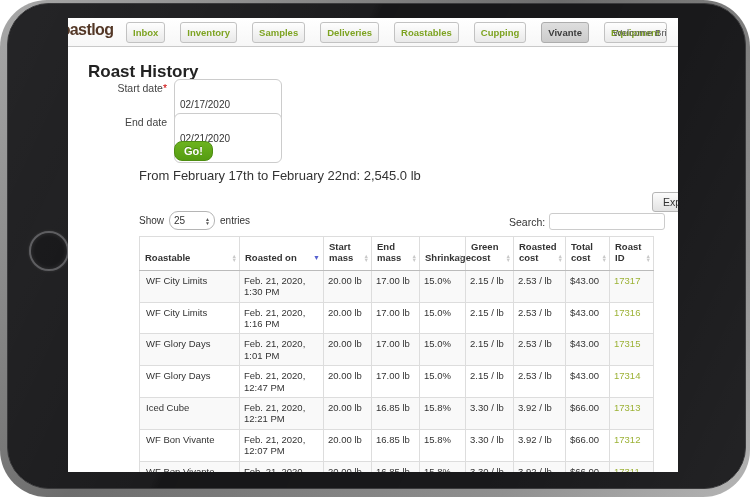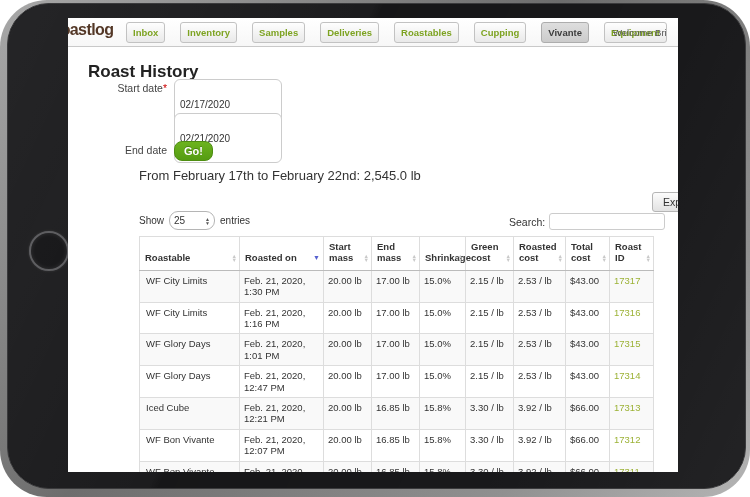--- a/index.html
+++ b/index.html
@@ -56,21 +56,21 @@
   
   .page-title { position:absolute; left:20px; top:33px; font-size:17px; font-weight:bold; color:#222; }
   .form-label { position:absolute; left:0; width:99px; text-align:right; font-size:10.5px; color:#444; }
   .req { color:#cc0000; }
   .text-input {
     position:absolute; left:106px; width:96px; height:12px; padding:18px 5px;
     border:1px solid #ccc; border-radius:6px; font-size:10px; color:#333;
     font-family:"Liberation Sans","DejaVu Sans",sans-serif; background:#fff;
   }
   .lbl-start { top:64px; } .inp-start { top:61px; }
-  .lbl-end   { top:98px;margin-top:28px; } .inp-end   { top:95px; }
+  .lbl-end   { top:98px; } .inp-end   { top:95px; }
   .go-btn {
     position:absolute; left:106px; top:123px; padding:3px 9px;
     font-size:11px; font-weight:bold; color:#fff; cursor:pointer;
     background:linear-gradient(#6cb31e,#559c13); border:1px solid #4e8e11;
     border-radius:8px; text-shadow:0 -1px 0 rgba(0,0,0,0.25);
     font-family:"Liberation Sans","DejaVu Sans",sans-serif;
   }
   .summary { position:absolute; left:71px; top:150px; font-size:13px; color:#333; }
   .export-btn {
     position:absolute; left:584px; top:174px; padding:3px 10px; cursor:pointer;

